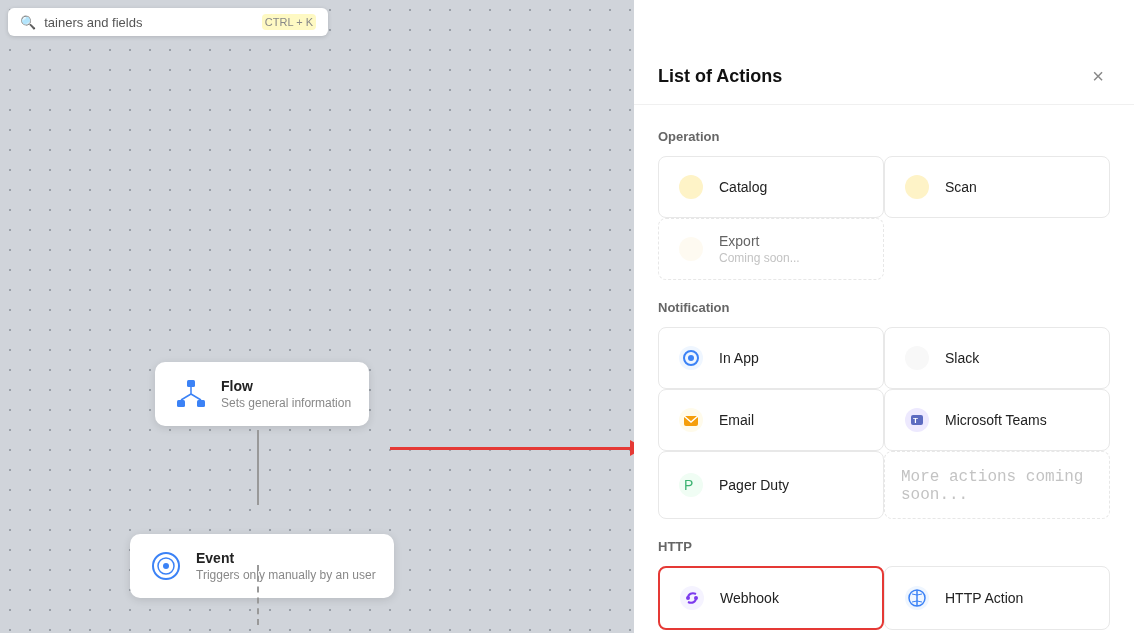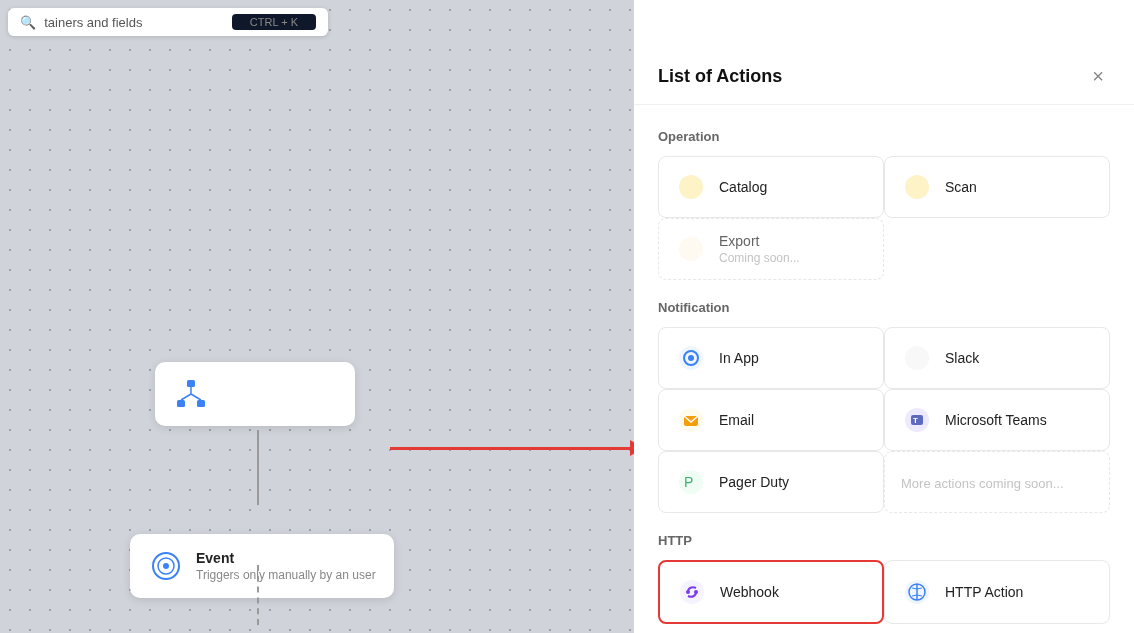--- a/index.html
+++ b/index.html
@@ -35,23 +35,23 @@
       color: #555;
       display: flex;
       align-items: center;
       gap: 8px;
       box-shadow: 0 1px 4px rgba(0,0,0,0.15);
       width: 320px;
     }
 
     .search-bar .kbd {
       margin-left: auto;
-      background: #0f172a;
+      background: #fef9c3;
       border-radius: 4px;
-      padding: 2px 18px;
+      padding: 2px 3px;
       font-size: 11px;
       color: #888;
     }
 
     .flow-node {
       position: absolute;
       background: white;
       border-radius: 10px;
       padding: 14px 18px;
       display: flex;
@@ -250,20 +250,24 @@
     <div class="flow-node-icon">
       <svg width="32" height="32" viewBox="0 0 32 32" fill="none">
         <rect x="12" y="2" width="8" height="7" rx="1.5" fill="#3b82f6"></rect>
         <rect x="2" y="22" width="8" height="7" rx="1.5" fill="#3b82f6"></rect>
         <rect x="22" y="22" width="8" height="7" rx="1.5" fill="#3b82f6"></rect>
         <line x1="16" y1="9" x2="16" y2="16" stroke="#3b82f6" stroke-width="1.5"></line>
         <line x1="16" y1="16" x2="6" y2="22" stroke="#3b82f6" stroke-width="1.5"></line>
         <line x1="16" y1="16" x2="26" y2="22" stroke="#3b82f6" stroke-width="1.5"></line>
       </svg>
     </div>
+    <div class="flow-node-text">
+      <div class="title">Flow</div>
+      <div class="subtitle">Sets general information</div>
+    </div>
   </div>
 
   <div class="connector-line"></div>
 
   <div class="flow-node" style="top:500px; left:130px;margin-top:34px;">
     <div class="flow-node-icon">
       <svg width="32" height="32" viewBox="0 0 32 32" fill="none">
         <circle cx="16" cy="16" r="13" stroke="#3b82f6" stroke-width="2" fill="none"></circle>
         <circle cx="16" cy="16" r="8" stroke="#3b82f6" stroke-width="1.5" fill="none"></circle>
         <circle cx="16" cy="16" r="3" fill="#3b82f6"></circle>
@@ -380,21 +384,21 @@
         <div class="action-icon icon-pagerduty">
           <svg width="28" height="28" viewBox="0 0 28 28" fill="none">
             <circle cx="14" cy="14" r="12" fill="#f0fdf4"></circle>
             <text x="7" y="19" font-size="14" fill="#3cb371">P</text>
           </svg>
         </div>
         <span class="action-label">Pager Duty</span>
       </div>
 
       <div class="action-item disabled">
-        <span class="action-sublabel" style="font-size:13px;">More actions coming soon...</span>
+        <span class="action-sublabel" style="font-size:16px;font-family:Liberation Mono, monospace;">More actions coming soon...</span>
       </div>
 
     </div>
 
     <div class="section-label">HTTP</div>
     <div class="actions-grid">
 
       <div class="action-item selected">
         <div class="action-icon icon-webhook">
           <svg width="28" height="28" viewBox="0 0 28 28" fill="none">

